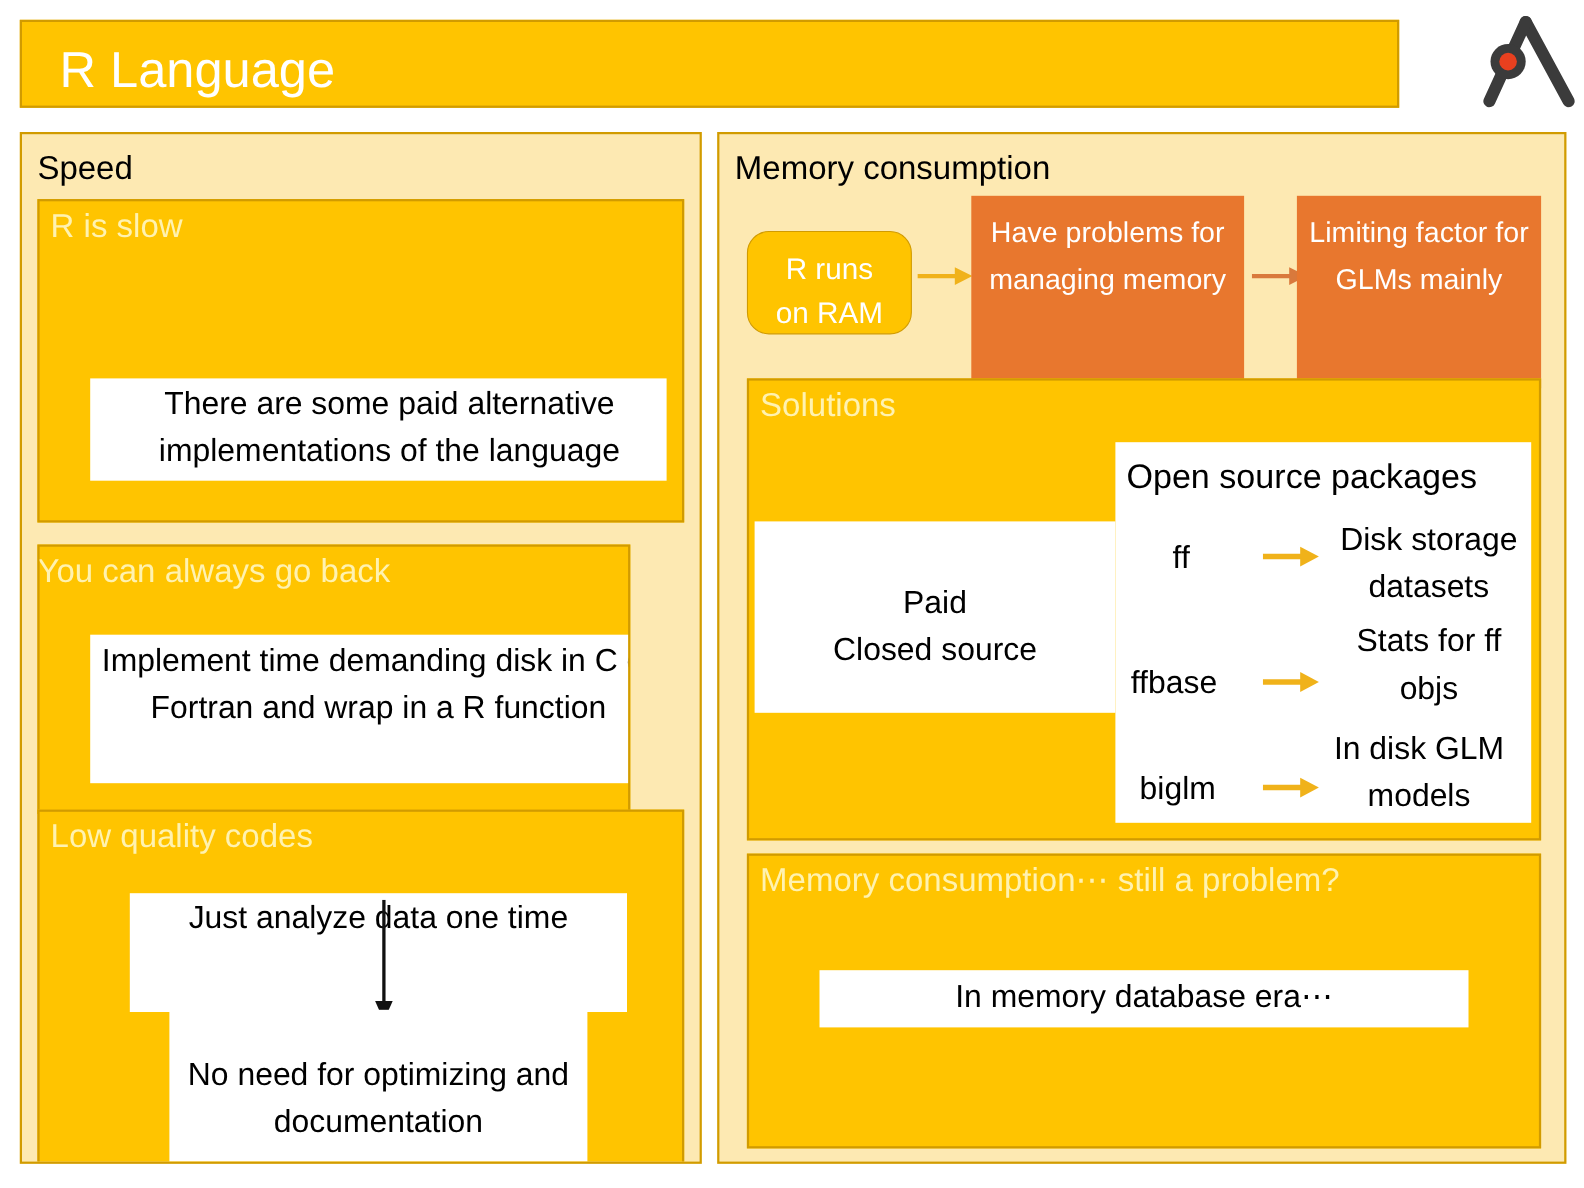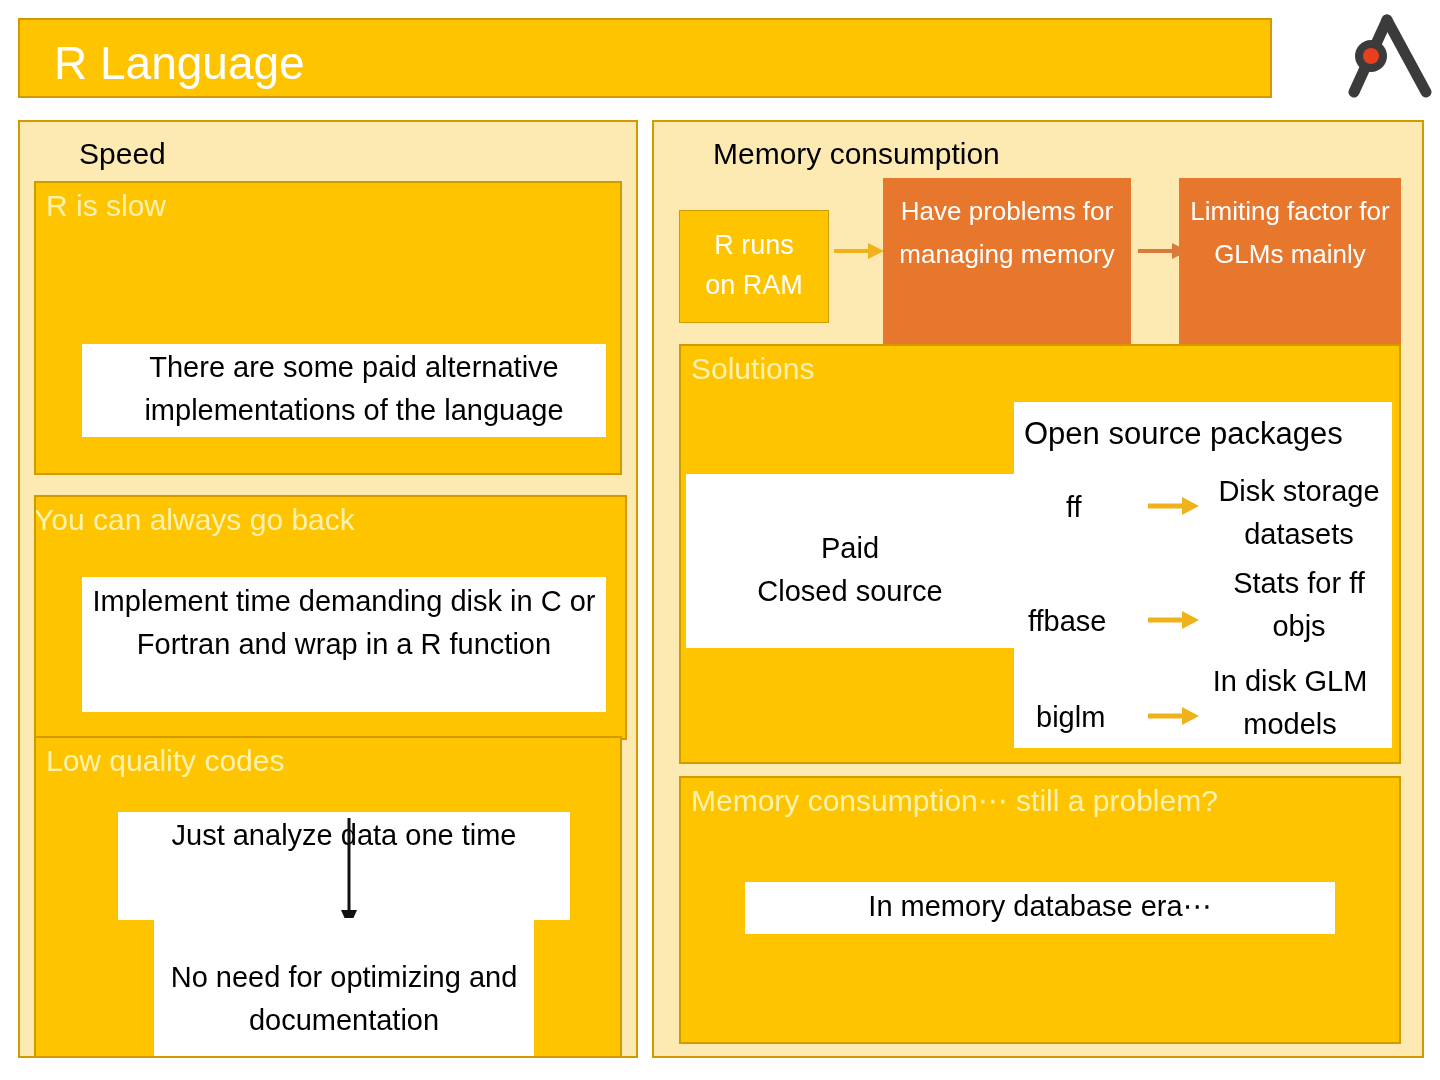--- a/index.html
+++ b/index.html
@@ -25,21 +25,21 @@
 
   
   .panel{
     position:absolute;background:#FDE9B2;border:2px solid #D19B00;box-sizing:border-box;
     overflow:hidden;
   }
   .panel-left{left:18px;top:120px;width:620px;height:938px;}
   .panel-right{left:652px;top:120px;width:772px;height:938px;}
   .panel-title{
     position:absolute;left:14px;top:16px;font-size:30px;color:#000000;
-    line-height:32px;white-space:nowrap;margin-left:45px;
+    line-height:32px;white-space:nowrap;
   }
 
   
   .ybox{
     position:absolute;background:#FFC400;border:2px solid #D19B00;box-sizing:border-box;
     overflow:hidden;
   }
   .ybox-title{
     position:absolute;left:10px;top:6px;font-size:30px;color:#FFF2B0;
     line-height:34px;white-space:nowrap;
@@ -100,21 +100,21 @@
 
   <div class="panel panel-left">
     <div class="panel-title">Speed</div>
 
     <div class="ybox" style="left:14px;top:59px;width:588px;height:294px;">
       <div class="ybox-title">R is slow</div>
       <div class="wbox" style="left:46px;top:161px;width:524px;height:93px;"></div>
       <div class="wtext" style="left:46px;top:163px;width:544px;">There are some paid alternative implementations of the language</div>
     </div>
 
-    <div class="ybox" style="left:14px;top:373px;width:593px;height:245px;">
+    <div class="ybox" style="left:14px;top:373px;width:539px;height:245px;">
       <div class="ybox-title" style="left:-2px;">You can always go back</div>
       <div class="wbox" style="left:46px;top:80px;width:524px;height:135px;"></div>
       <div class="wtext" style="left:46px;top:83px;width:524px;">Implement time demanding disk in C or Fortran and wrap in a R function</div>
     </div>
 
     <div class="ybox" style="left:14px;top:614px;width:588px;height:322px;">
       <div class="ybox-title">Low quality codes</div>
 
       <div class="wbox" style="left:82px;top:74px;width:452px;height:108px;"></div>
       <div class="wtext" style="left:82px;top:76px;width:452px;">Just  analyze data one time</div>
@@ -127,21 +127,21 @@
       </div>
 
       <div class="wbox" style="left:118px;top:180px;width:380px;height:160px;"></div>
       <div class="wtext" style="left:118px;top:183px;width:380px;margin-top:35px;">No need for optimizing and documentation</div>
     </div>
   </div>
 
   <div class="panel panel-right">
     <div class="panel-title">Memory consumption</div>
 
-    <div class="gbox" style="left:25px;top:88px;width:150px;height:113px;">
+    <div class="gbox" style="left:25px;top:88px;width:150px;height:94px;border-radius:20px;">
       <span>R runs</span><br>
       <span>on RAM</span>
     </div>
 
     <div class="arrow" style="left:180px;top:118px;">
       <svg width="52" height="22" viewBox="0 0 52 22">
         <line x1="0" y1="11" x2="38" y2="11" stroke="#F0B21A" stroke-width="4"></line>
         <polygon points="50,11 34,3 34,19" fill="#F0B21A"></polygon>
       </svg>
     </div>

